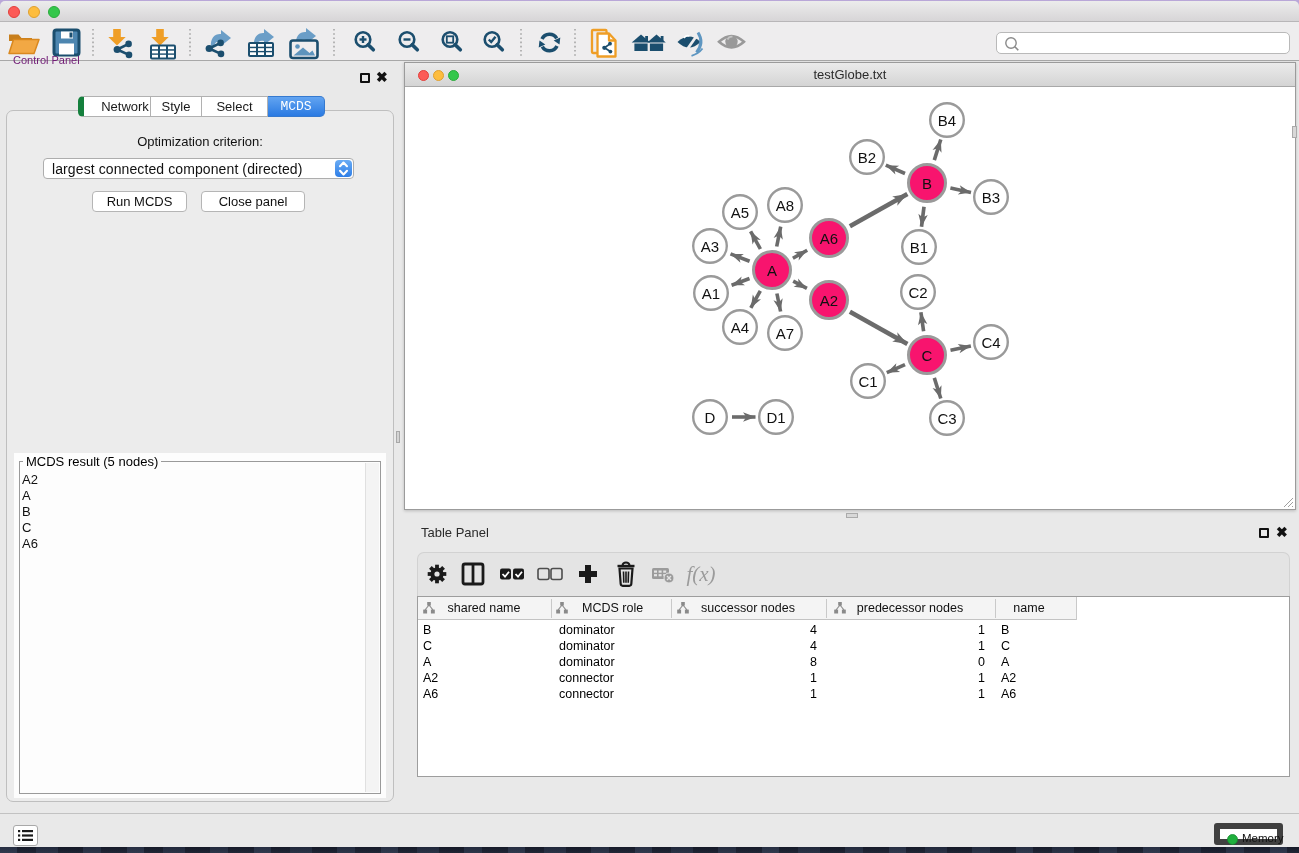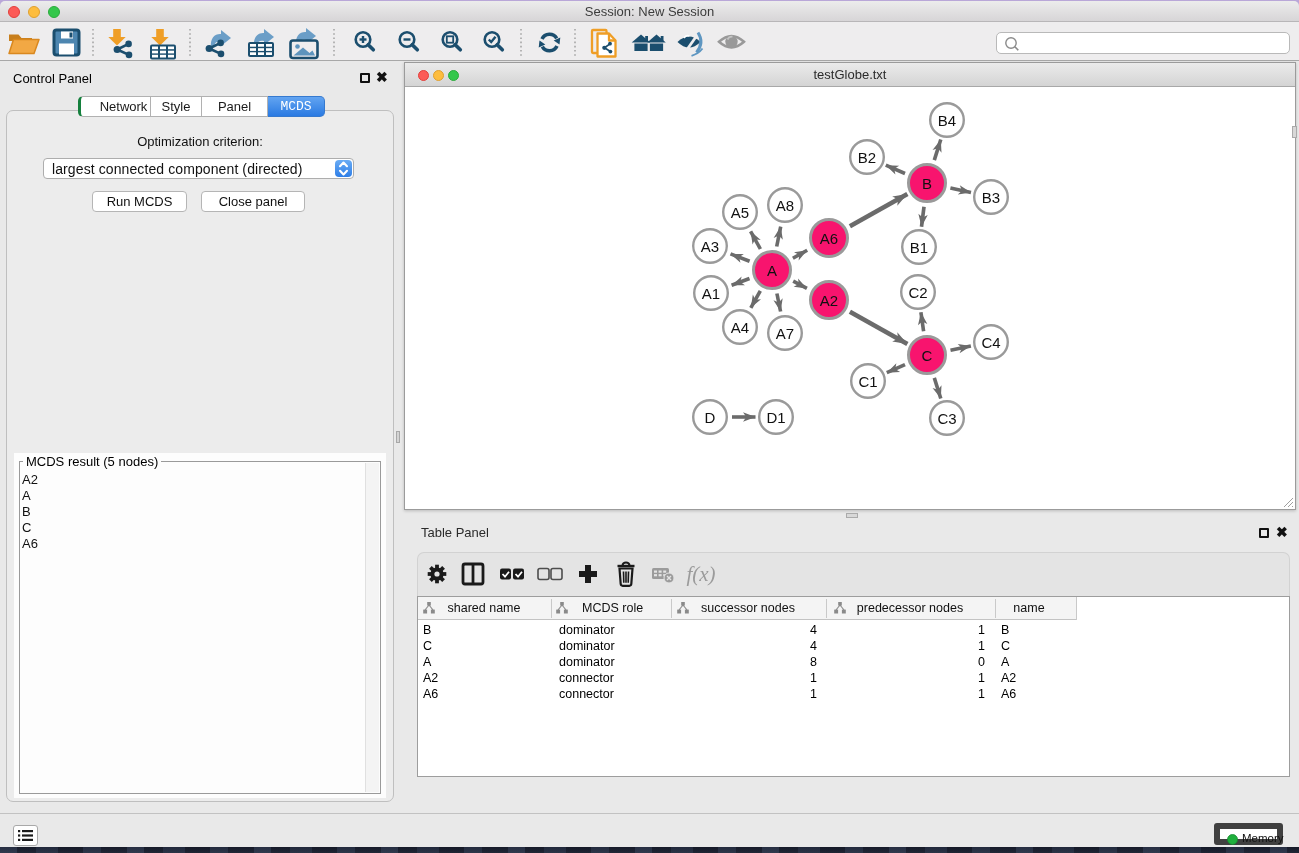--- a/index.html
+++ b/index.html
@@ -16,29 +16,29 @@
   font-size:13px; color:#3c3c3c; }
 #toolbar { position:absolute; left:0; top:22px; width:1299px; height:39px;
   background:#eeedee; border-bottom:1px solid #a8a8a8; }
 #searchbox { position:absolute; left:996px; top:10px; width:294px; height:22px;
   background:#fff; border:1px solid #b9b9b9; border-radius:5px; }
 
 
 #content { position:absolute; left:0; top:61px; width:1299px; height:752px; background:#e9e9e9; }
 
 
-#cp-title { position:absolute; left:13px; top:71px; font-size:13px; color:#000000; }
+#cp-title { position:absolute; left:13px; top:54px; font-size:11px; color:#701a75; }
 .panicon-sq { position:absolute; width:10px; height:10px; border:2px solid #111; border-radius:1px; }
 .panicon-x { position:absolute; font-size:14px; font-weight:bold; color:#111; }
 #cp-box { position:absolute; left:6px; top:110px; width:388px; height:692px;
   background:#ececec; border:1px solid #bfbfbf; border-radius:7px; }
 #cp-tabs { position:absolute; left:78px; top:96px; height:21px; display:flex; z-index:5; }
 .tab { height:21px; border:1px solid #b1b1b1; border-left:none; background:#fff;
   font-size:13px; color:#1a1a1a; display:flex; align-items:center; justify-content:center; }
-.tab.first { border-left:3px solid #15803d; border-radius:5px 0 0 5px;padding-left:16px; }
+.tab.first { border-left:6px solid #15803d; border-radius:5px 0 0 5px;padding-left:16px; }
 .tab.last { border-radius:0 5px 5px 0;font-family:Liberation Mono, monospace; }
 .tab.sel { background:linear-gradient(#62a4f1,#2a7ae2); color:#fff; border-color:#3579cf; }
 #opt-label { position:absolute; left:0; top:134px; width:400px; text-align:center;
   font-size:13px; color:#111; }
 #dropdown { position:absolute; left:43px; top:158px; width:311px; height:21px;
   background:#fff; border:1px solid #adadad; border-radius:4px; }
 #dropdown .dd-text { position:absolute; left:8px; top:2px; font-size:14px; color:#111; letter-spacing:0.1px; }
 #dd-btn { position:absolute; right:1px; top:1px; width:17px; height:17px;
   background:linear-gradient(#6aacf4,#2e7ee7); border-radius:4px; }
 .btn { position:absolute; height:21px; background:#fff; border:1px solid #b5b5b5;
@@ -86,21 +86,20 @@
   background-image:repeating-linear-gradient(90deg, rgba(100,120,155,0.22) 0 17px, rgba(20,24,38,0.12) 17px 36px, rgba(85,105,140,0.18) 36px 58px, rgba(15,18,30,0.14) 58px 83px, rgba(90,110,145,0.20) 83px 101px, rgba(25,30,45,0.1) 101px 127px),
   linear-gradient(#161a29,#222938); }
 </style>
 </head>
 <body>
 <div id="app">
   <div id="titlebar">
     <div class="tl" style="left:8px; background:#fc5b57; border:1px solid #e2403c;"></div>
     <div class="tl" style="left:28px; background:#fdbd3f; border:1px solid #e0a02f;"></div>
     <div class="tl" style="left:48px; background:#34c74b; border:1px solid #2bab3c;"></div>
-    <div id="title-text">Session: New Session</div>
   </div>
   <div id="toolbar">
 <svg width="1299" height="39" viewBox="0 0 1299 39">
 <line x1="93" y1="7" x2="93" y2="35" stroke="#a6a6a6" stroke-width="1.6" stroke-dasharray="1.6,2.6"></line>
 <line x1="190" y1="7" x2="190" y2="35" stroke="#a6a6a6" stroke-width="1.6" stroke-dasharray="1.6,2.6"></line>
 <line x1="334" y1="7" x2="334" y2="35" stroke="#a6a6a6" stroke-width="1.6" stroke-dasharray="1.6,2.6"></line>
 <line x1="521" y1="7" x2="521" y2="35" stroke="#a6a6a6" stroke-width="1.6" stroke-dasharray="1.6,2.6"></line>
 <line x1="575" y1="7" x2="575" y2="35" stroke="#a6a6a6" stroke-width="1.6" stroke-dasharray="1.6,2.6"></line>
 <g>
 <path d="M9,12.5 h9.5 l3,3.5 h10.5 v3 h-23 z" fill="#c87f1d"></path>
@@ -229,21 +228,21 @@
   </div>
   <div id="content"></div>
 
   <div id="cp-title">Control Panel</div>
   <div class="panicon-sq" style="left:360px; top:73px;"></div>
   <div class="panicon-x" style="left:376px; top:69px;">✖</div>
   <div id="cp-box"></div>
   <div id="cp-tabs">
     <div class="tab first" style="width:73px;">Network</div>
     <div class="tab" style="width:51px;">Style</div>
-    <div class="tab" style="width:66px;">Panel</div>
+    <div class="tab" style="width:66px;">Select</div>
     <div class="tab last sel" style="width:57px;">MCDS</div>
   </div>
   <div id="opt-label">Optimization criterion:</div>
   <div id="dropdown">
     <div class="dd-text">largest connected component (directed)</div>
     <div id="dd-btn">
       <svg width="17" height="17" viewBox="0 0 17 17">
         <path d="M5,6.2 L8.5,2.6 L12,6.2" fill="none" stroke="#fff" stroke-width="2.1" stroke-linecap="round" stroke-linejoin="round"></path>
         <path d="M5,10.8 L8.5,14.4 L12,10.8" fill="none" stroke="#fff" stroke-width="2.1" stroke-linecap="round" stroke-linejoin="round"></path>
       </svg>

